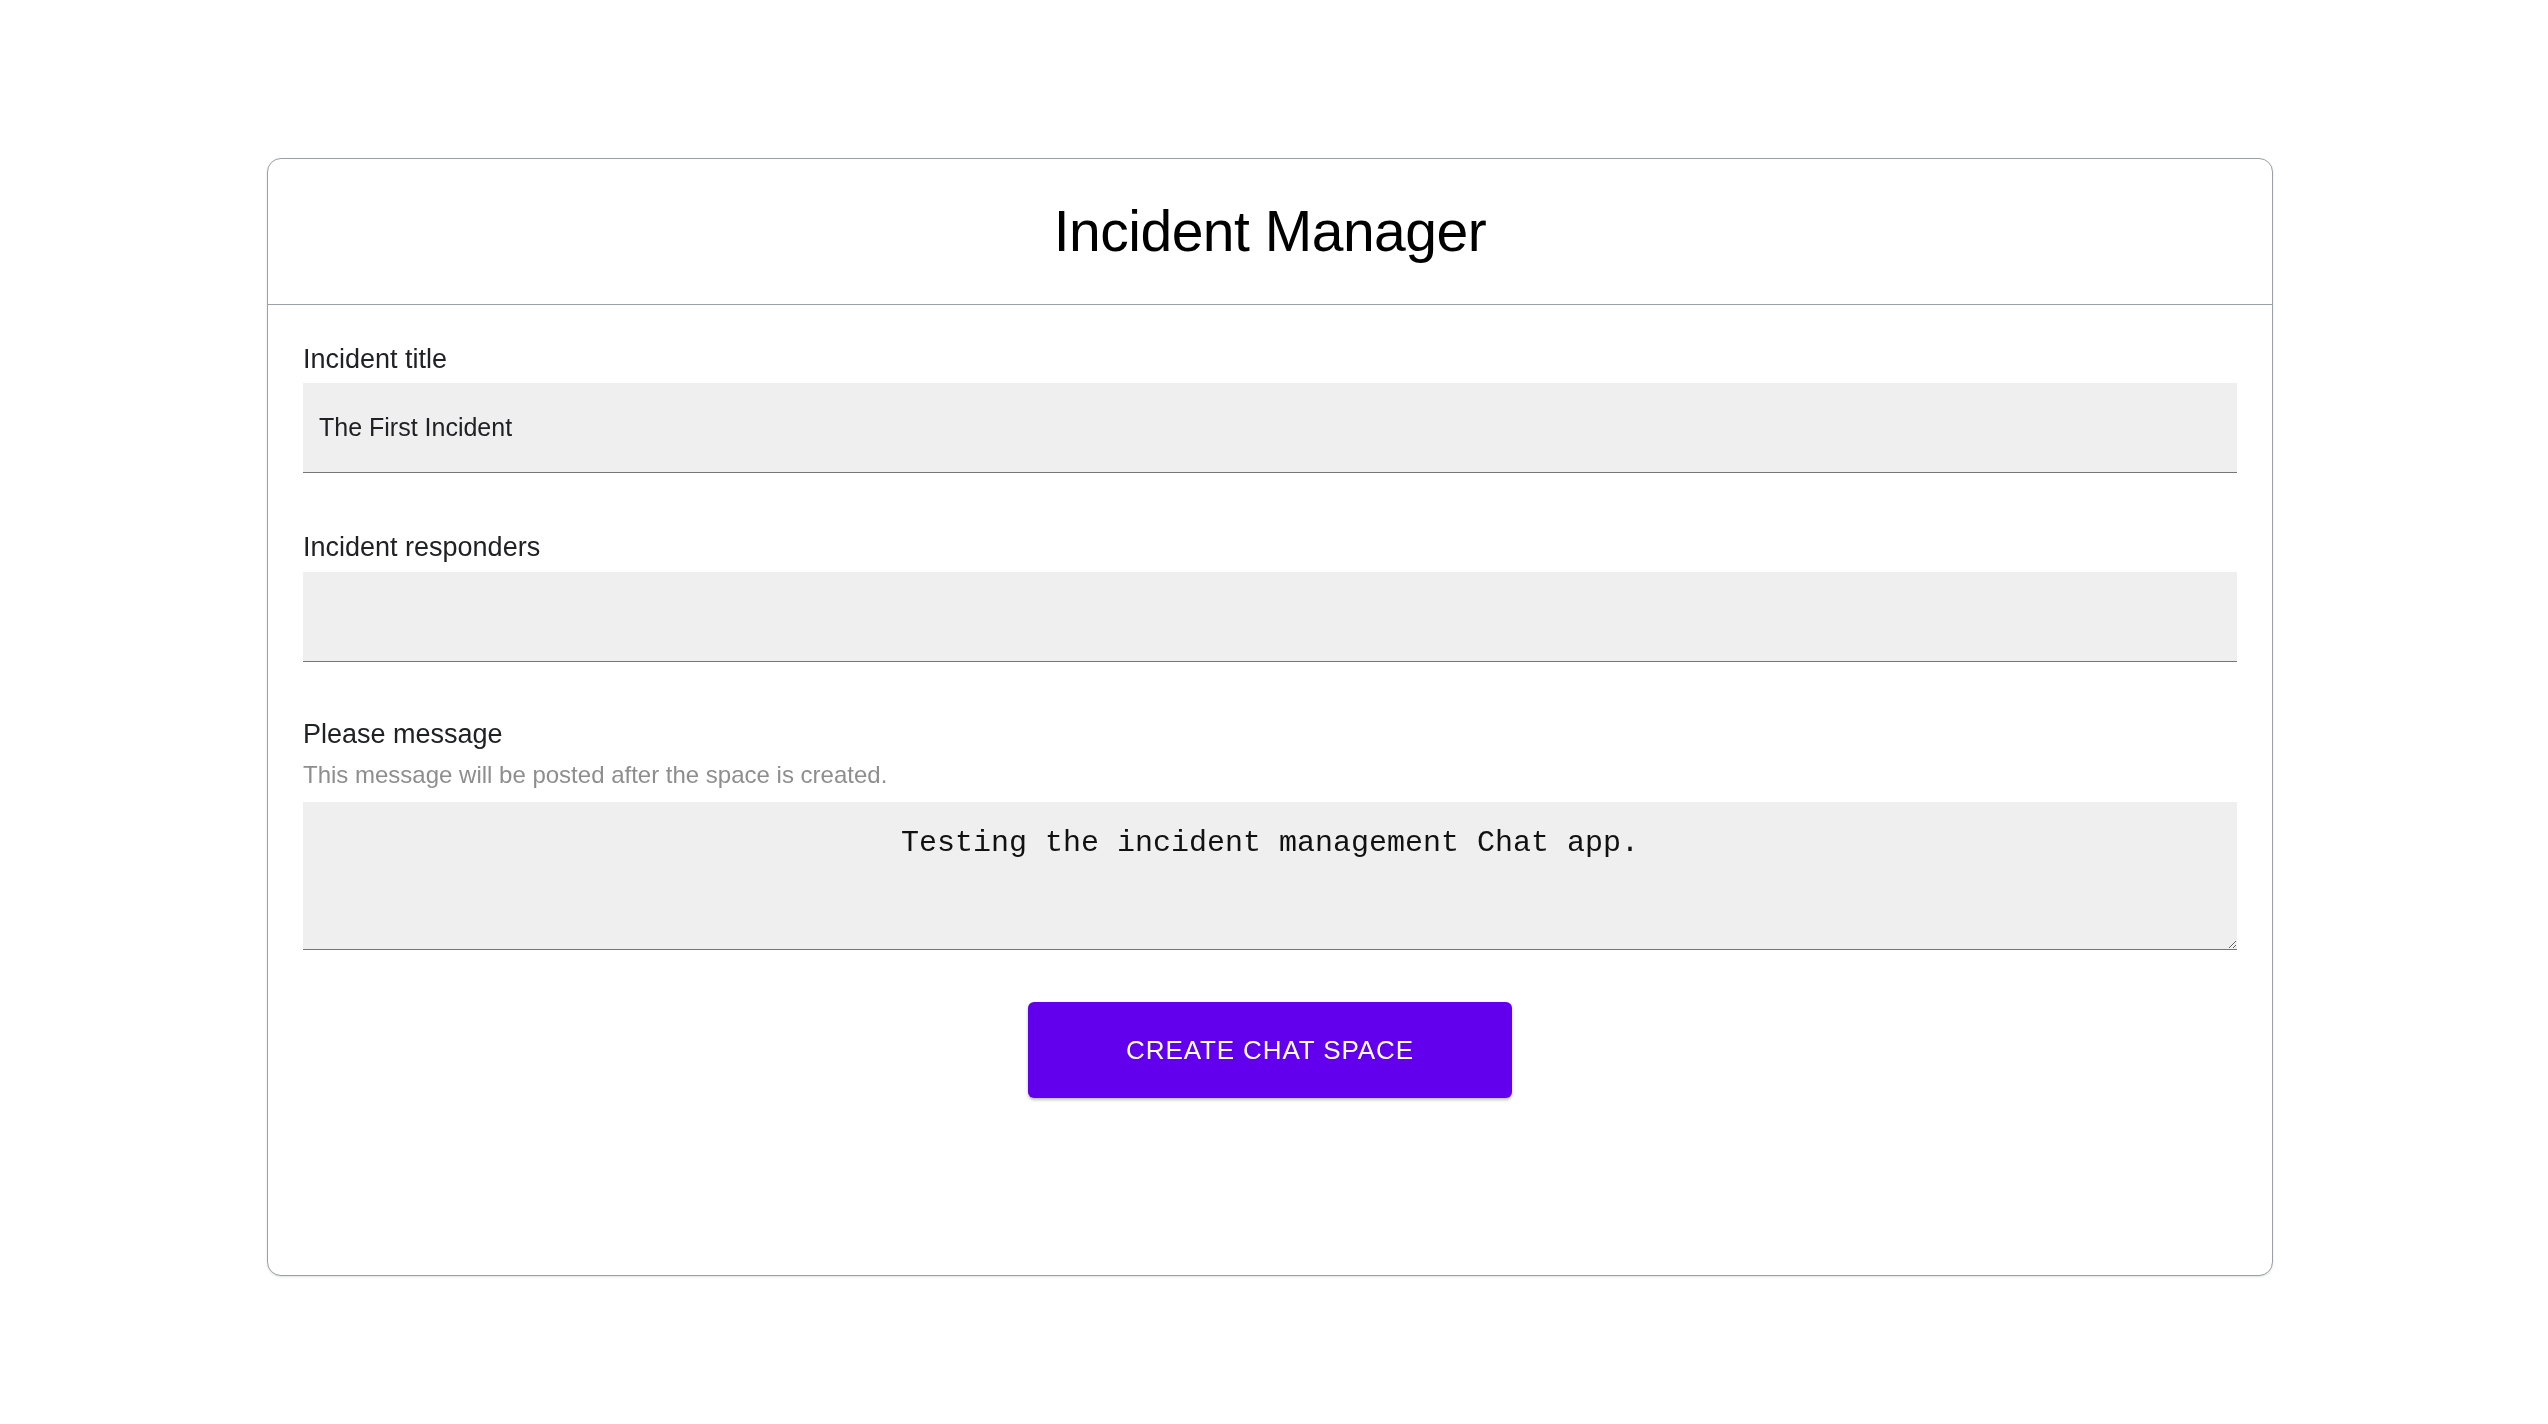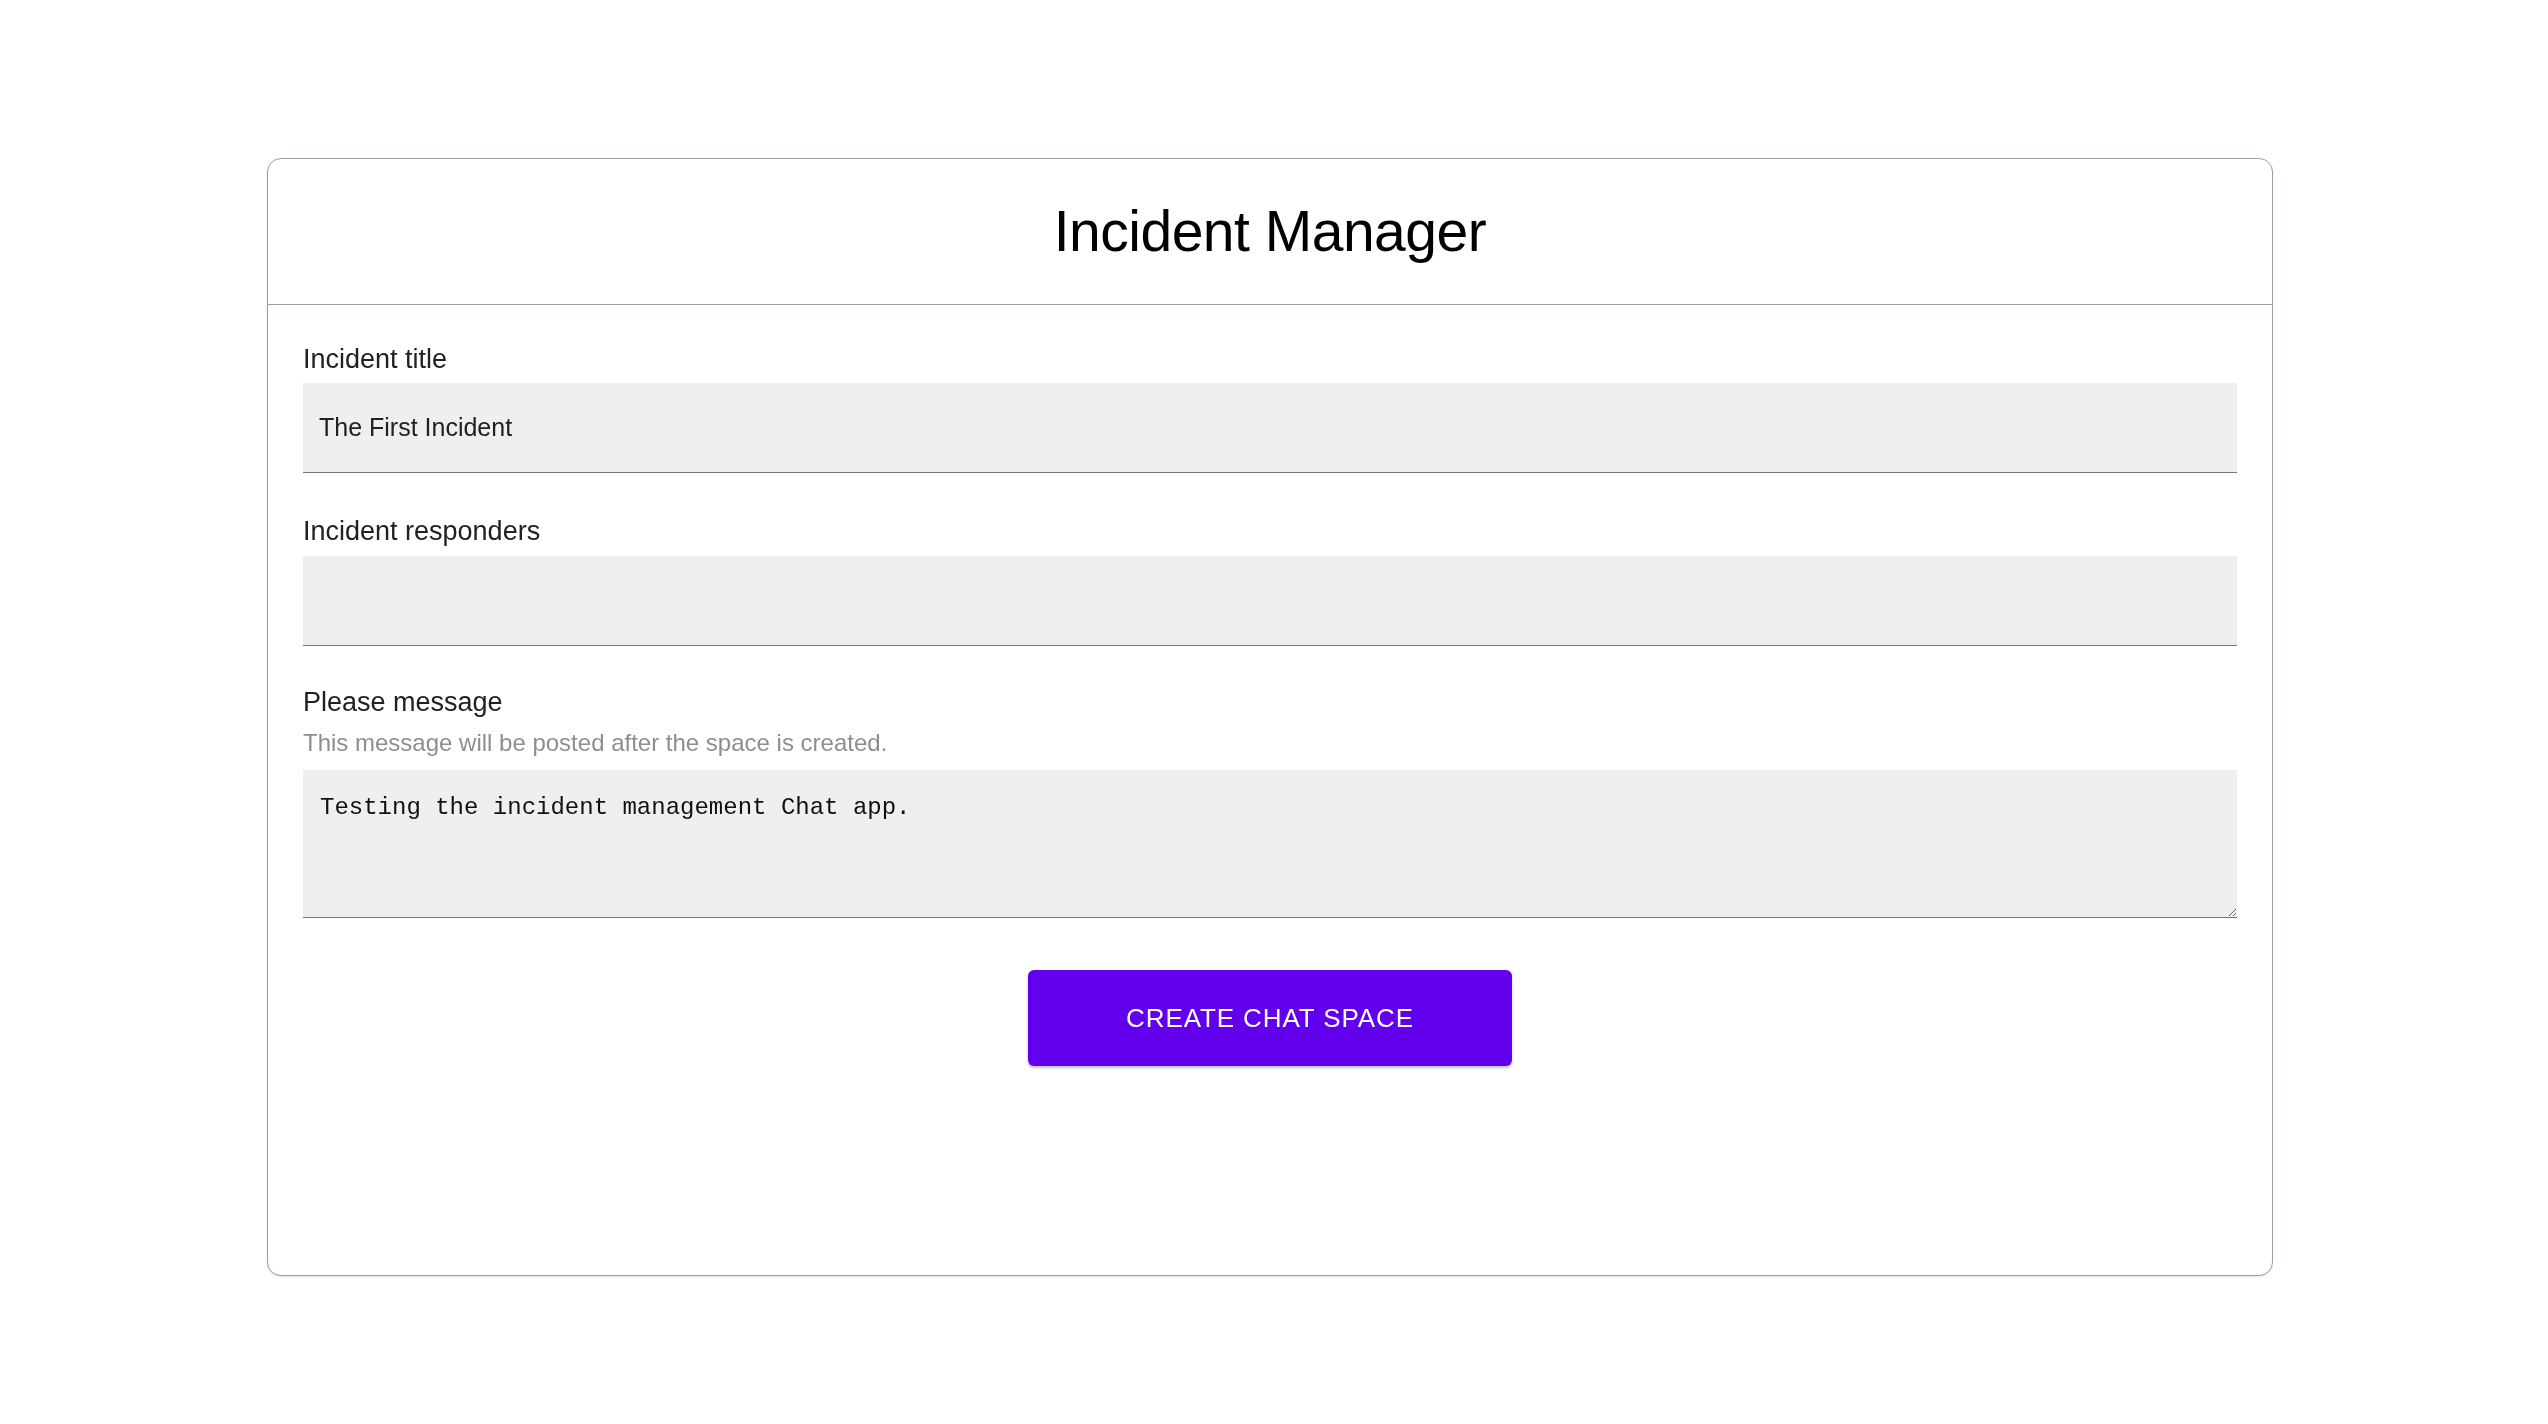--- a/index.html
+++ b/index.html
@@ -48,21 +48,21 @@
     letter-spacing: -0.5px;
     line-height: 1.1;
   }
 
   .card-body {
     padding: 36px 35px 0 35px;
     box-sizing: border-box;
   }
 
   .field-block {
-    margin-bottom: 0;
+    margin-bottom: 16px;
   }
 
   .field-label {
     font-size: 27px;
     color: #202124;
     line-height: 1.35;
     margin-bottom: 6px;
   }
 
   .field-help {
@@ -95,28 +95,29 @@
   .gap-a { height: 40px; }
   .gap-b { height: 38px; }
 
   .filled-textarea {
     background: #efefef;
     border: none;
     border-bottom: 1px solid #767676;
     width: 100%;
     box-sizing: border-box;
     font-family: "Liberation Mono", monospace;
-    font-size: 24px;
+    font-size: 30px;
     color: #111111;
     padding: 22px 17px;
     height: 148px;
     outline: none;
     display: block;
     resize: vertical;
     line-height: 1.3;
+    text-align: center;
   }
 
   .actions {
     margin-top: 52px;
     display: flex;
     justify-content: center;
     align-items: center;
   }
 
   .create-button {

